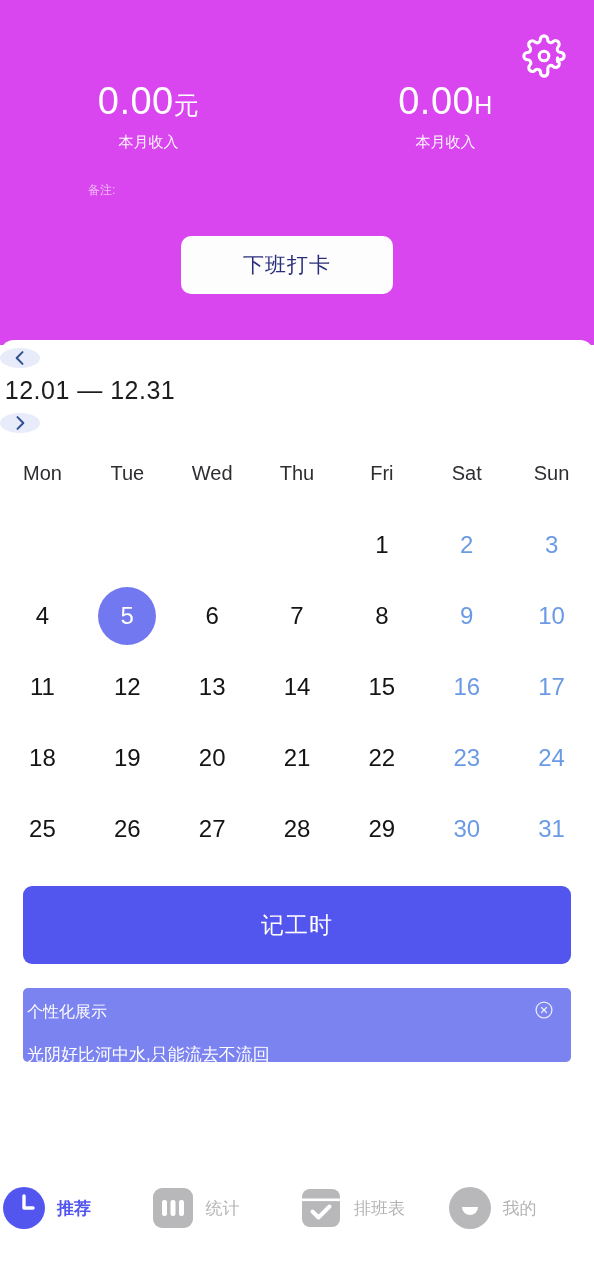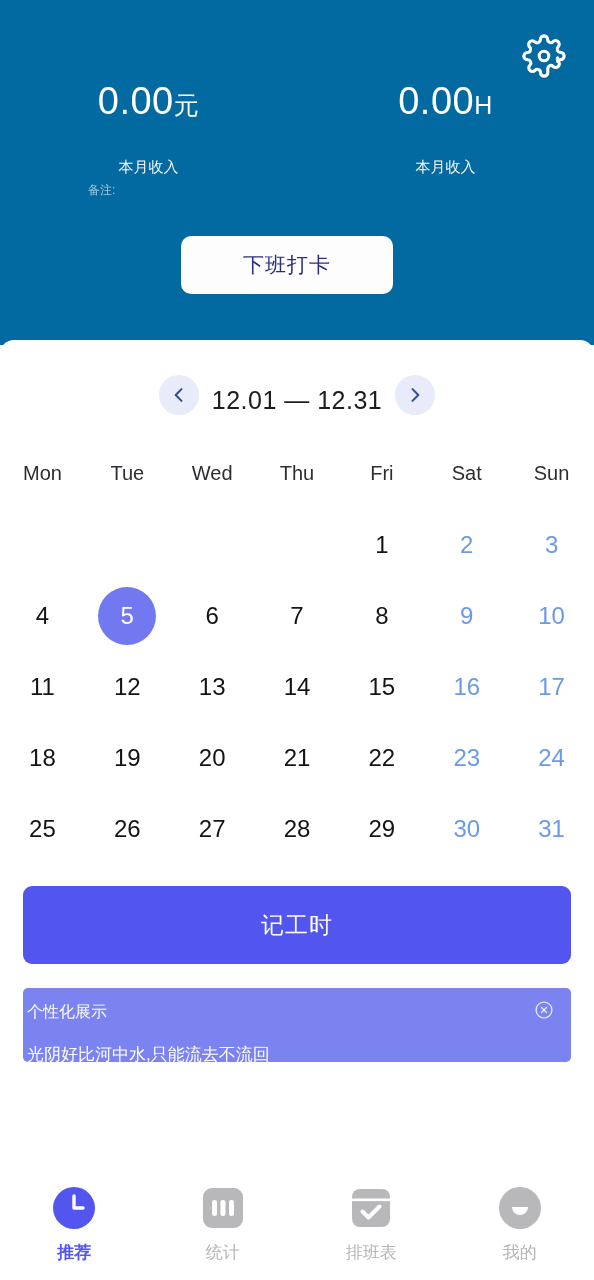--- a/index.html
+++ b/index.html
@@ -7,38 +7,38 @@
   body {
     font-family:"Liberation Sans","DejaVu Sans",sans-serif;
     background:#ffffff;
     overflow:hidden;
   }
   .screen { width:594px; height:1280px; position:relative; background:#ffffff; }
 
   
   .header {
     position:absolute; left:0; top:0; width:594px; height:345px;
-    background:#0369a1;
+    background:#d946ef;
   }
   .gear-btn {
     position:absolute; right:24px; top:30px;
     width:52px; height:52px; cursor:pointer;
     display:flex; align-items:center; justify-content:center;
   }
   .gear-btn svg { display:block; }
 
   .stats { position:absolute; left:0; top:78px; width:594px; display:flex; }
   .stat { flex:1; text-align:center; }
   .stat-value {
     color:#ffffff; font-size:38px; font-weight:400; line-height:46px;
     letter-spacing:0.5px; white-space:nowrap;
   }
   .stat-unit { font-size:25px; font-weight:400; }
   .stat-label {
-    color:#ffffff; font-size:15px; line-height:20px; margin-top:29px;
+    color:#ffffff; font-size:15px; line-height:20px; margin-top:4px;
     opacity:0.96;
   }
 
   .remark {
     position:absolute; left:88px; top:179px;
     color:rgba(255,255,255,0.62); font-size:12px; line-height:22px;
   }
 
   .punch-btn {
     position:absolute; left:181px; top:236px;
@@ -51,21 +51,21 @@
 
   
   .card {
     position:absolute; left:0; top:340px; width:594px; height:940px;
     background:#ffffff; border-radius:14px 14px 0 0;
   }
 
   
   .month-nav {
     position:absolute; left:0; top:25px; width:594px; height:50px;
-    display:flex; align-items:flex-end; justify-content:center; gap:8px;
+    display:flex; align-items:flex-start; justify-content:center; gap:8px;flex-direction:column;
   }
   .nav-arrow {
     width:40px; height:40px; border-radius:50%;
     background:#e7ebfa; border:none; cursor:pointer;
     display:flex; align-items:center; justify-content:center;
   }
   .nav-arrow svg { display:block; }
   .month-range {
     color:#1d1d1f; font-size:25px; letter-spacing:0.5px; white-space:nowrap;
     min-width:180px; text-align:center;
@@ -117,21 +117,21 @@
     display:flex; align-items:center; justify-content:center;
   }
 
   
   .bottom-nav {
     position:absolute; left:0; bottom:0; width:594px; height:110px;
     background:#ffffff; display:flex; align-items:flex-start;
     padding-top:14px;
   }
   .nav-item {
-    flex:1; display:flex; flex-direction:column;
+    flex:1; display:flex; flex-direction:row;
     align-items:center; gap:9px; cursor:pointer;
   }
   .nav-icon { width:48px; height:48px; display:block; }
   .nav-label { font-size:17px; color:#b4b4b6; }
   .nav-item.active .nav-label { color:#5356ee; font-weight:bold; }
 </style>
 </head>
 <body>
 
 <div class="screen">

